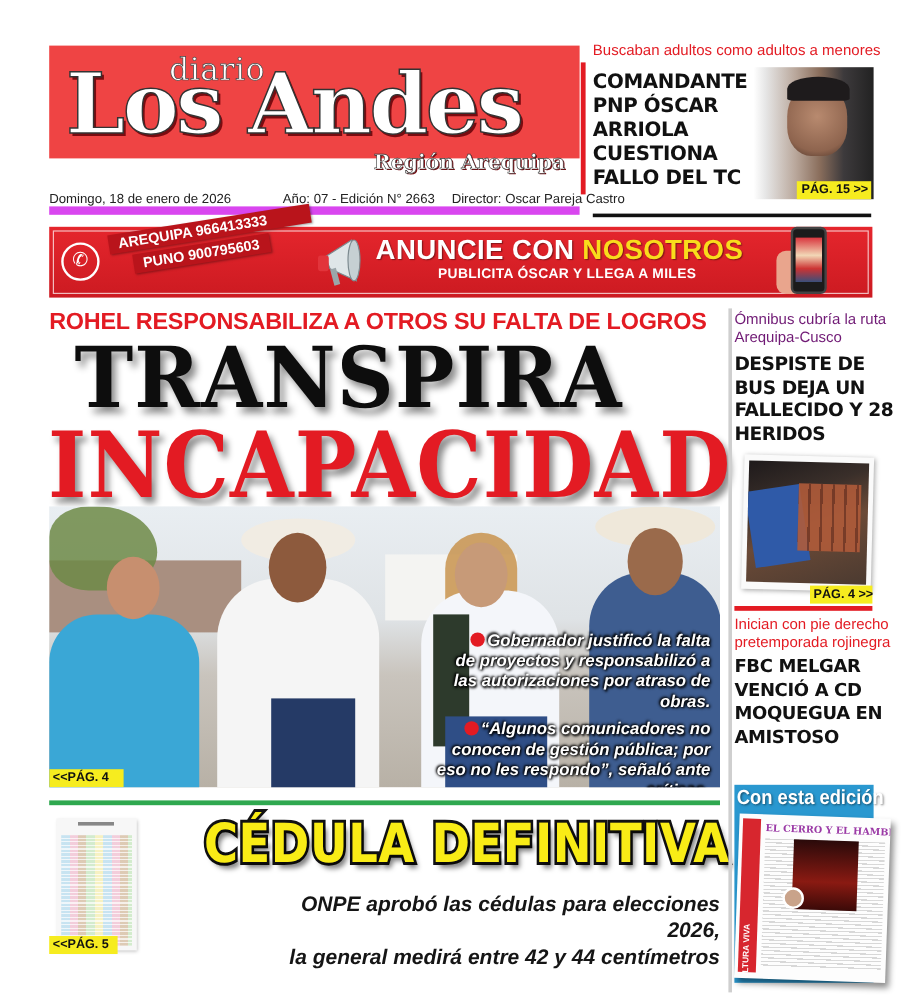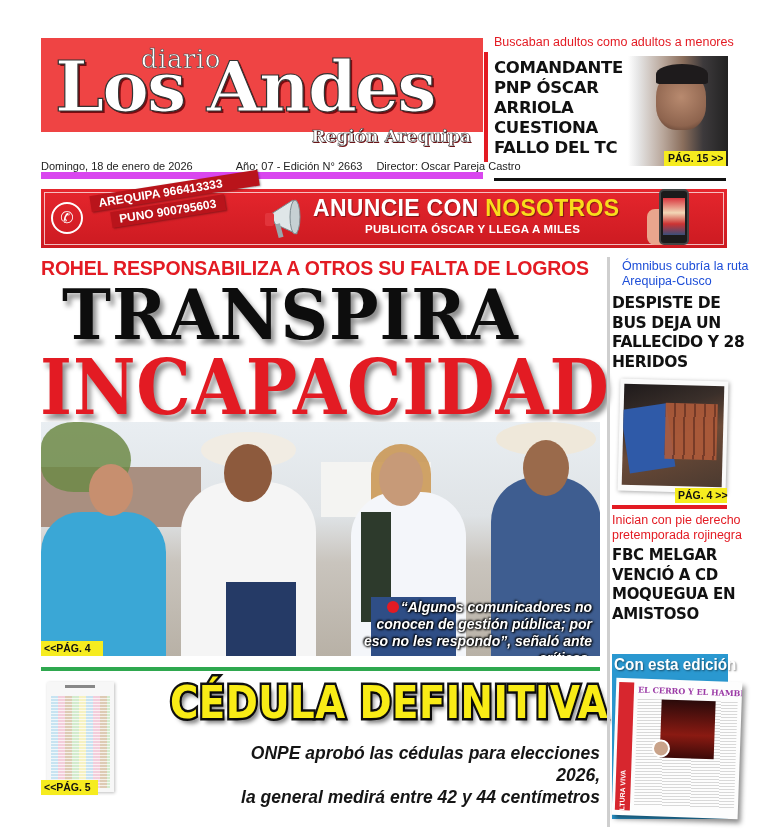--- a/index.html
+++ b/index.html
@@ -109,21 +109,21 @@
   #bottom-pag { left: 41px; top: 780px; width: 57px; height: 15px; }
 
   #bottom-head { left: 170px; top: 680px; font-family: "DejaVu Sans", sans-serif; font-weight: 900; font-size: 45px; line-height: 1;
     color: #f9ec16; -webkit-text-stroke: 5px #111; paint-order: stroke fill; text-shadow: 4px 5px 5px rgba(0,0,0,0.5);
     white-space: nowrap; transform: scaleX(0.86); transform-origin: left; letter-spacing: 0.5px; }
   #bottom-deck { left: 212px; top: 742px; width: 388px; text-align: right; font-family: "Liberation Sans Narrow","Liberation Sans", sans-serif;
     font-style: italic; font-weight: bold; font-size: 17.5px; line-height: 22px; color: #151515; }
 
   
   #rc-divider { left: 607px; top: 257px; width: 3px; height: 570px; background: #cfcfcf; }
-  #rc1-kicker { left: 612px; top: 259px; width: 140px; font-size: 12.5px; line-height: 15px; color: #1d4ed8; margin-left: 10px; }
+  #rc1-kicker { left: 612px; top: 259px; width: 140px; font-size: 12.5px; line-height: 15px; color: #701a75; }
   #rc1-head { left: 612px; top: 294px; width: 140px; font-family: "DejaVu Sans", sans-serif; font-weight: 900; font-size: 15.5px;
     line-height: 19.5px; color: #111; letter-spacing: -0.4px; }
   #rc1-photo { left: 619px; top: 380px; width: 108px; height: 112px; background: #fafafa; box-shadow: 1px 1px 4px rgba(0,0,0,0.35);
     transform: rotate(1.5deg); }
   #rc1-photo .img { position: absolute; left: 4px; top: 5px; right: 4px; bottom: 6px;
     background: linear-gradient(160deg,#1e1a1b 0%,#3a2f2a 30%,#6b4a37 55%,#4b3a30 100%); overflow: hidden; }
   #rc1-bus { position: absolute; left: 2px; top: 22px; width: 46px; height: 64px; background: #2f5aa8; transform: rotate(-10deg); }
   #rc1-bus2 { position: absolute; left: 42px; top: 18px; width: 52px; height: 56px; background: #b05b3a; opacity: 0.9;
     background-image: repeating-linear-gradient(90deg, transparent 0 8px, #7a3b27 8px 10px); }
   #rc1-pag { left: 675px; top: 488px; width: 52px; height: 15px; }
@@ -216,20 +216,23 @@
   <div id="p-man-head" class="ph"></div>
   <div id="p-woman2-hair" class="ph"></div>
   <div id="p-woman2" class="ph"></div>
   <div id="p-woman2-vest" class="ph"></div>
   <div id="p-woman2-jeans" class="ph"></div>
   <div id="p-woman2-head" class="ph"></div>
   <div id="p-man2" class="ph"></div>
   <div id="p-man2-hat" class="ph"></div>
   <div id="p-man2-head" class="ph"></div>
 
+  <div id="bullet1" class="bullet">
+    <span class="dot"></span><span>Gobernador justificó la falta de proyectos y responsabilizó a las autorizaciones por atraso de obras.</span>
+  </div>
   <div id="bullet2" class="bullet">
     <span class="dot"></span><span>“Algunos comunicadores no conocen de gestión pública; por eso no les respondo”, señaló ante críticas.</span>
   </div>
   <div id="main-pag" class="pag-yellow">&lt;&lt;PÁG. 4</div>
 </div>
 
 <div id="green-rule" class="abs"></div>
 
 <div id="ballot" class="abs">
   <div id="ballot-title"></div>

